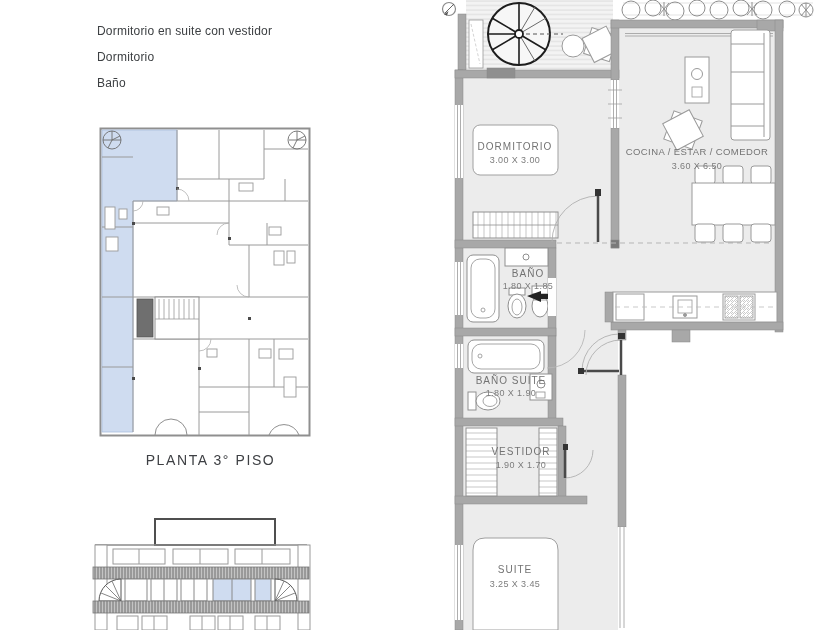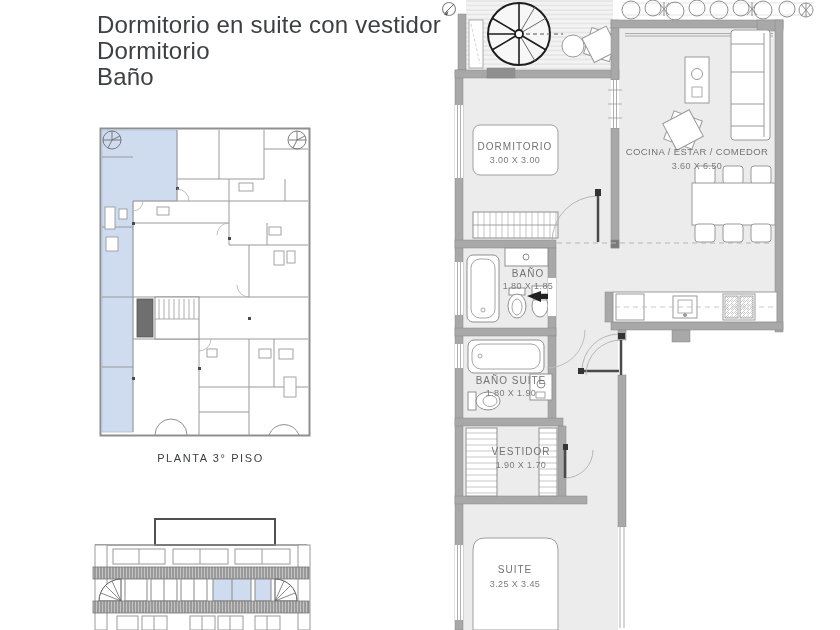--- a/index.html
+++ b/index.html
@@ -2,27 +2,27 @@
 <html><head>
 <meta charset="utf-8">
 <style>
   html,body{margin:0;padding:0;}
   body{
     width:840px;height:630px;position:relative;overflow:hidden;
     background:#ffffff;
     font-family:"Liberation Sans", sans-serif;
   }
   #title{
-    position:absolute;left:97px;top:12px;
-    color:#3d4043;font-size:24px;line-height:26px;font-weight:400;
+    position:absolute;left:97px;top:18px;
+    color:#3d4043;font-size:12px;line-height:26px;font-weight:400;
     letter-spacing:.2px;
   }
   #caption{
     position:absolute;left:128px;top:452px;width:165px;text-align:center;
-    color:#3e4044;font-size:11px;letter-spacing:1.6px;font-weight:400;
+    color:#3e4044;font-size:14px;letter-spacing:1.6px;font-weight:400;
   }
   .abs{position:absolute;}
   svg text{font-family:"Liberation Sans", sans-serif;}
   .rl{font-size:10px;fill:#737373;letter-spacing:1px;}
   .rlb{font-size:9.5px;fill:#737373;letter-spacing:.4px;}
   .rd{font-size:9px;fill:#7c7c7c;letter-spacing:.4px;}
 </style>
 </head>
 <body>
 

